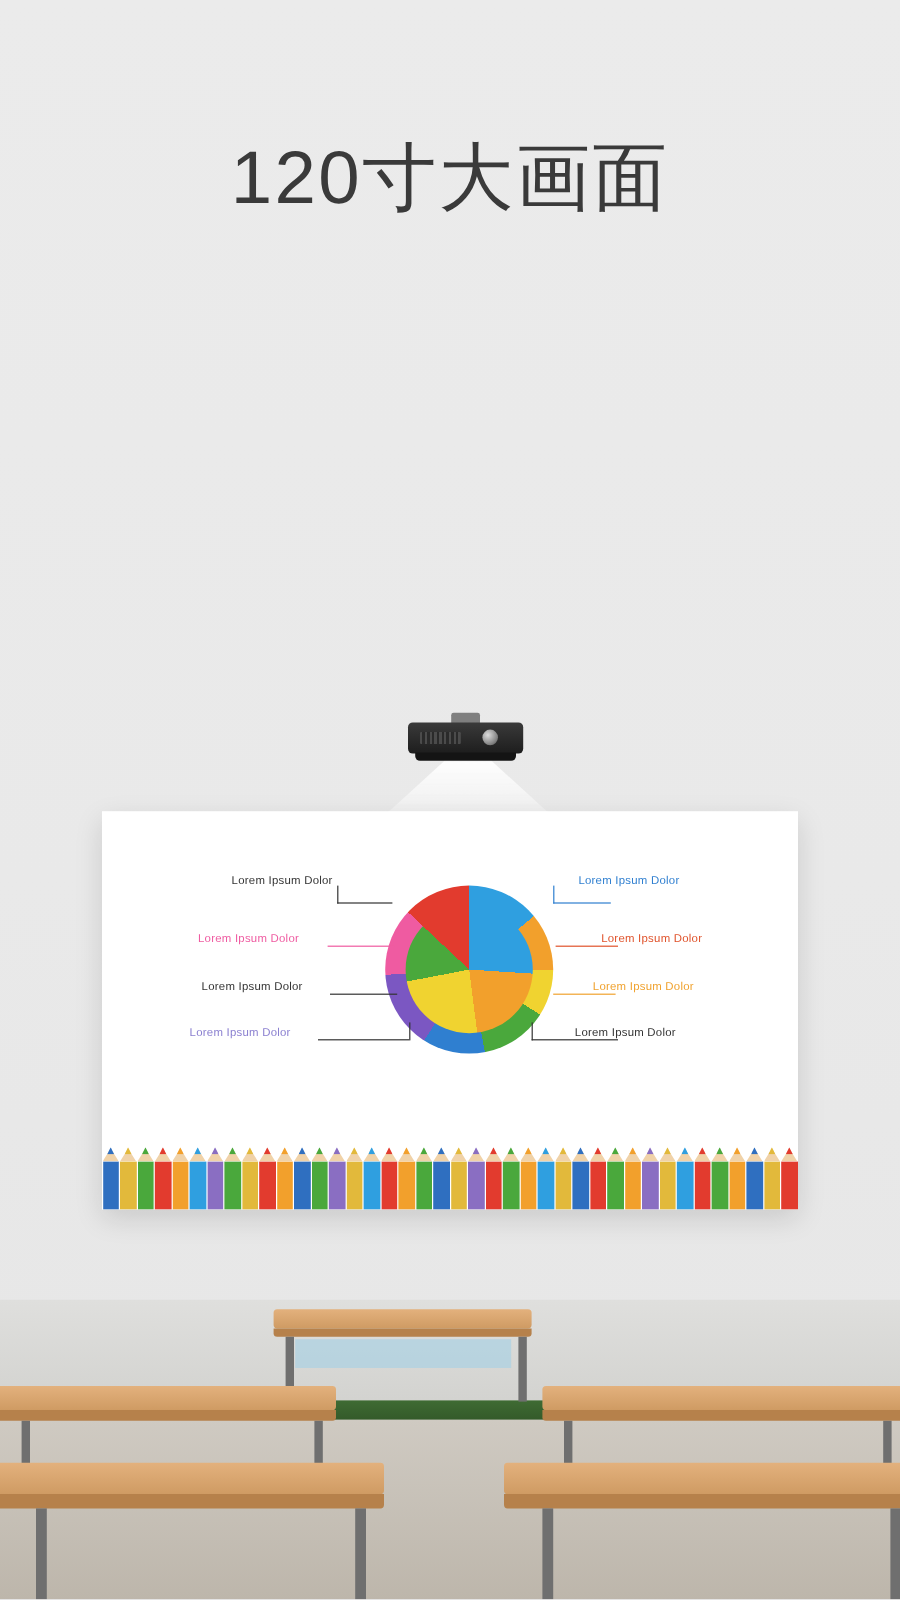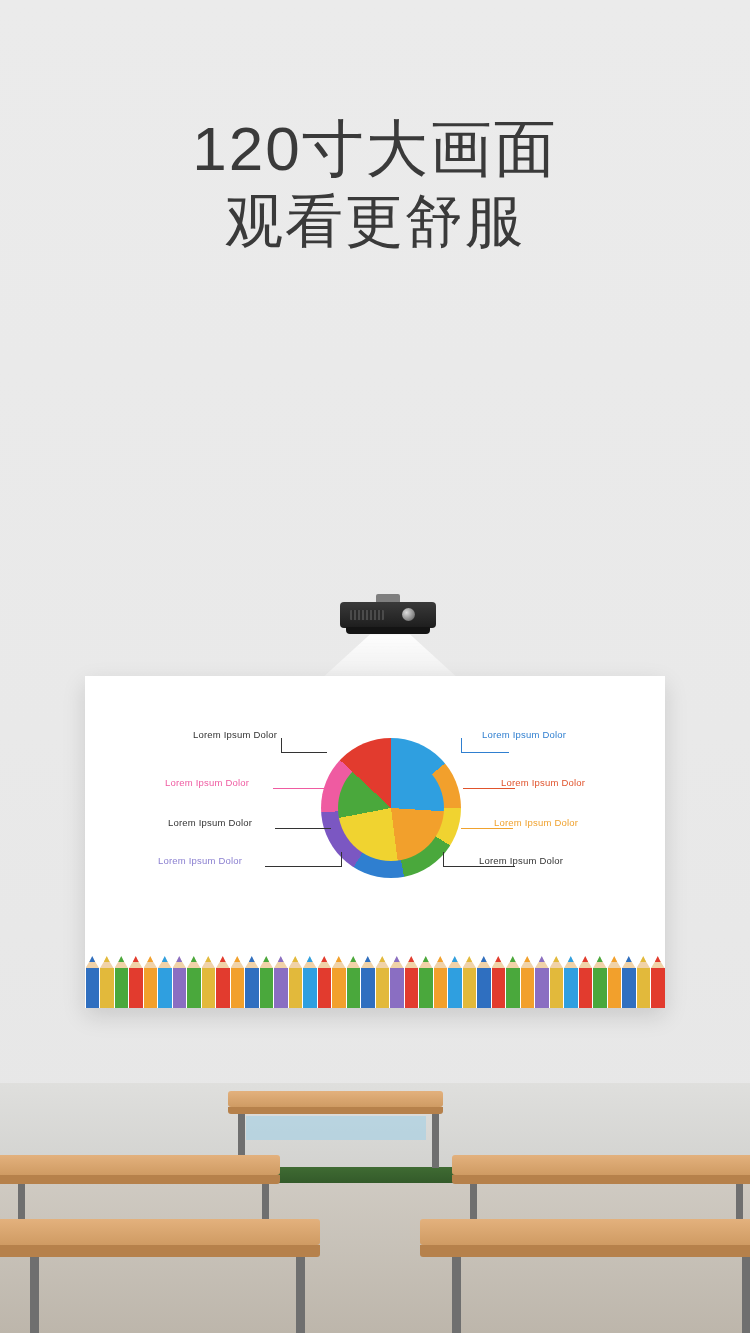--- a/index.html
+++ b/index.html
@@ -248,21 +248,20 @@
     height: 1px;
   }
 </style>
 </head>
 <body>
 
 <div class="page">
 
   <div class="headline">
     <div class="line1">120寸大画面</div>
-    <div class="line2">观看更舒服</div>
   </div>
 
 
   <div class="classroom">
     <div class="cl-wall"></div>
     <div class="cl-green"></div>
     <div class="cl-floor"></div>
 
     <div>
       <div class="desk-top" style="left:228px; top:8px; width:215px; height:16px;"></div>

